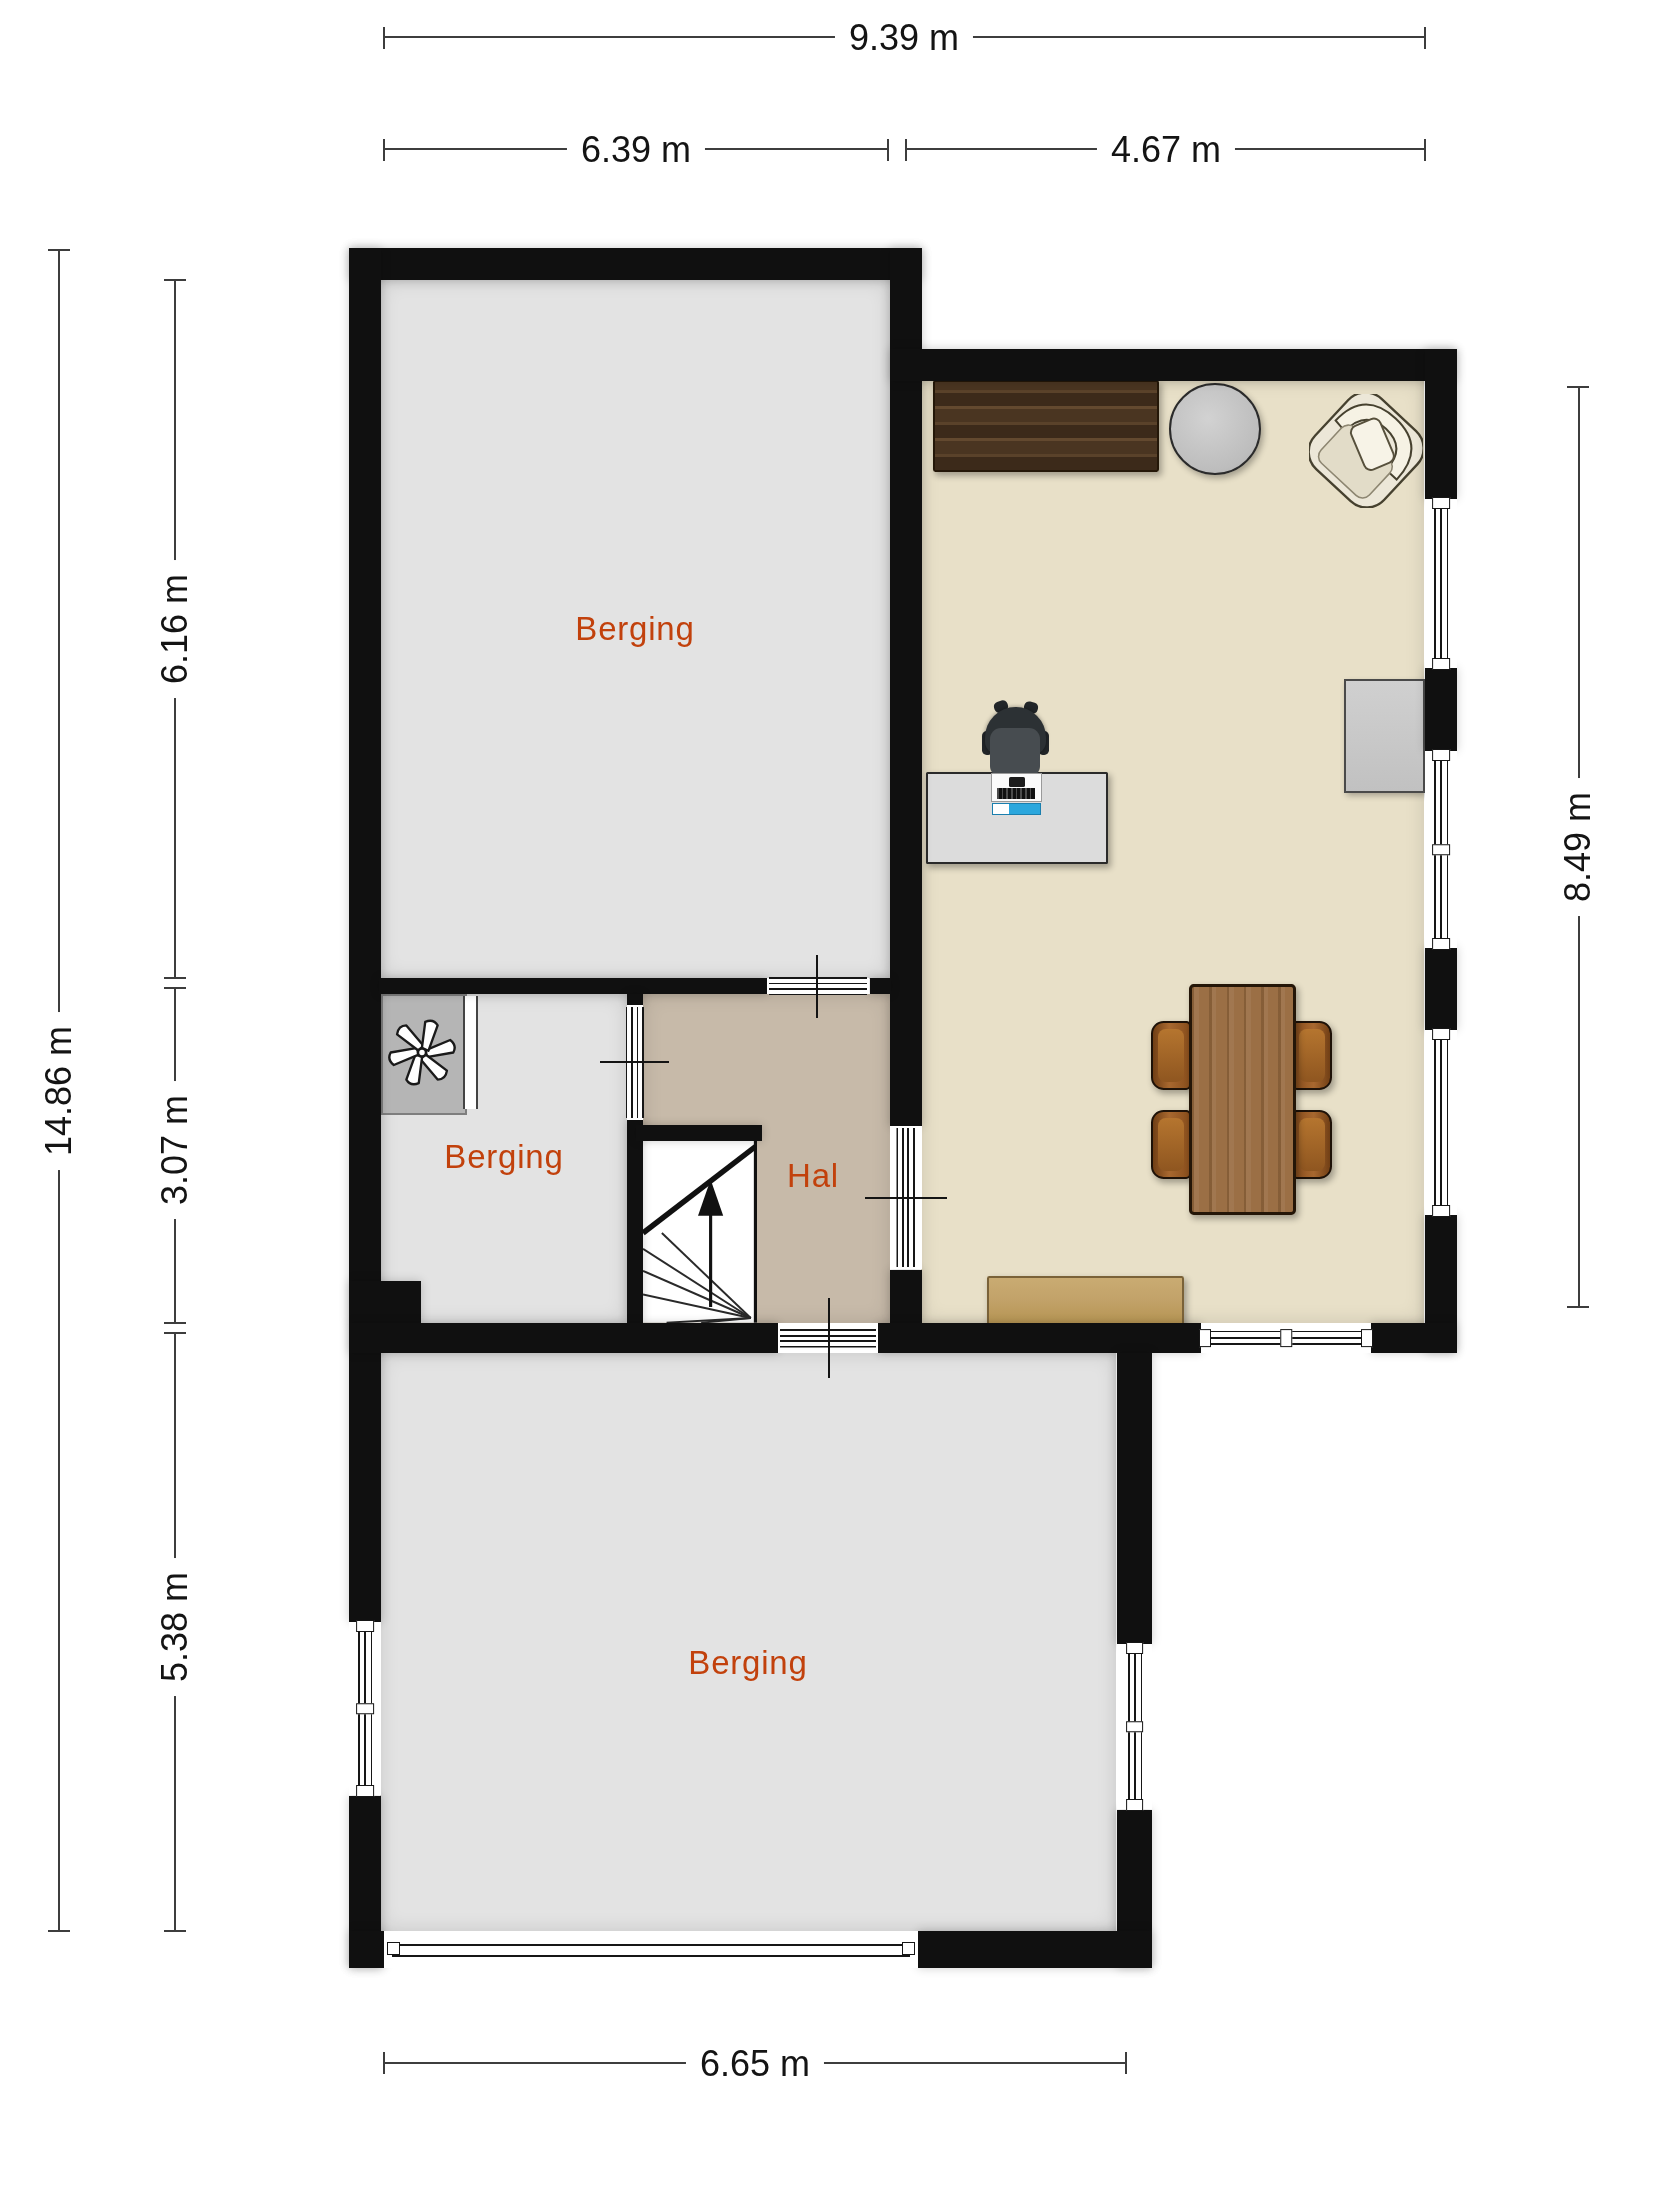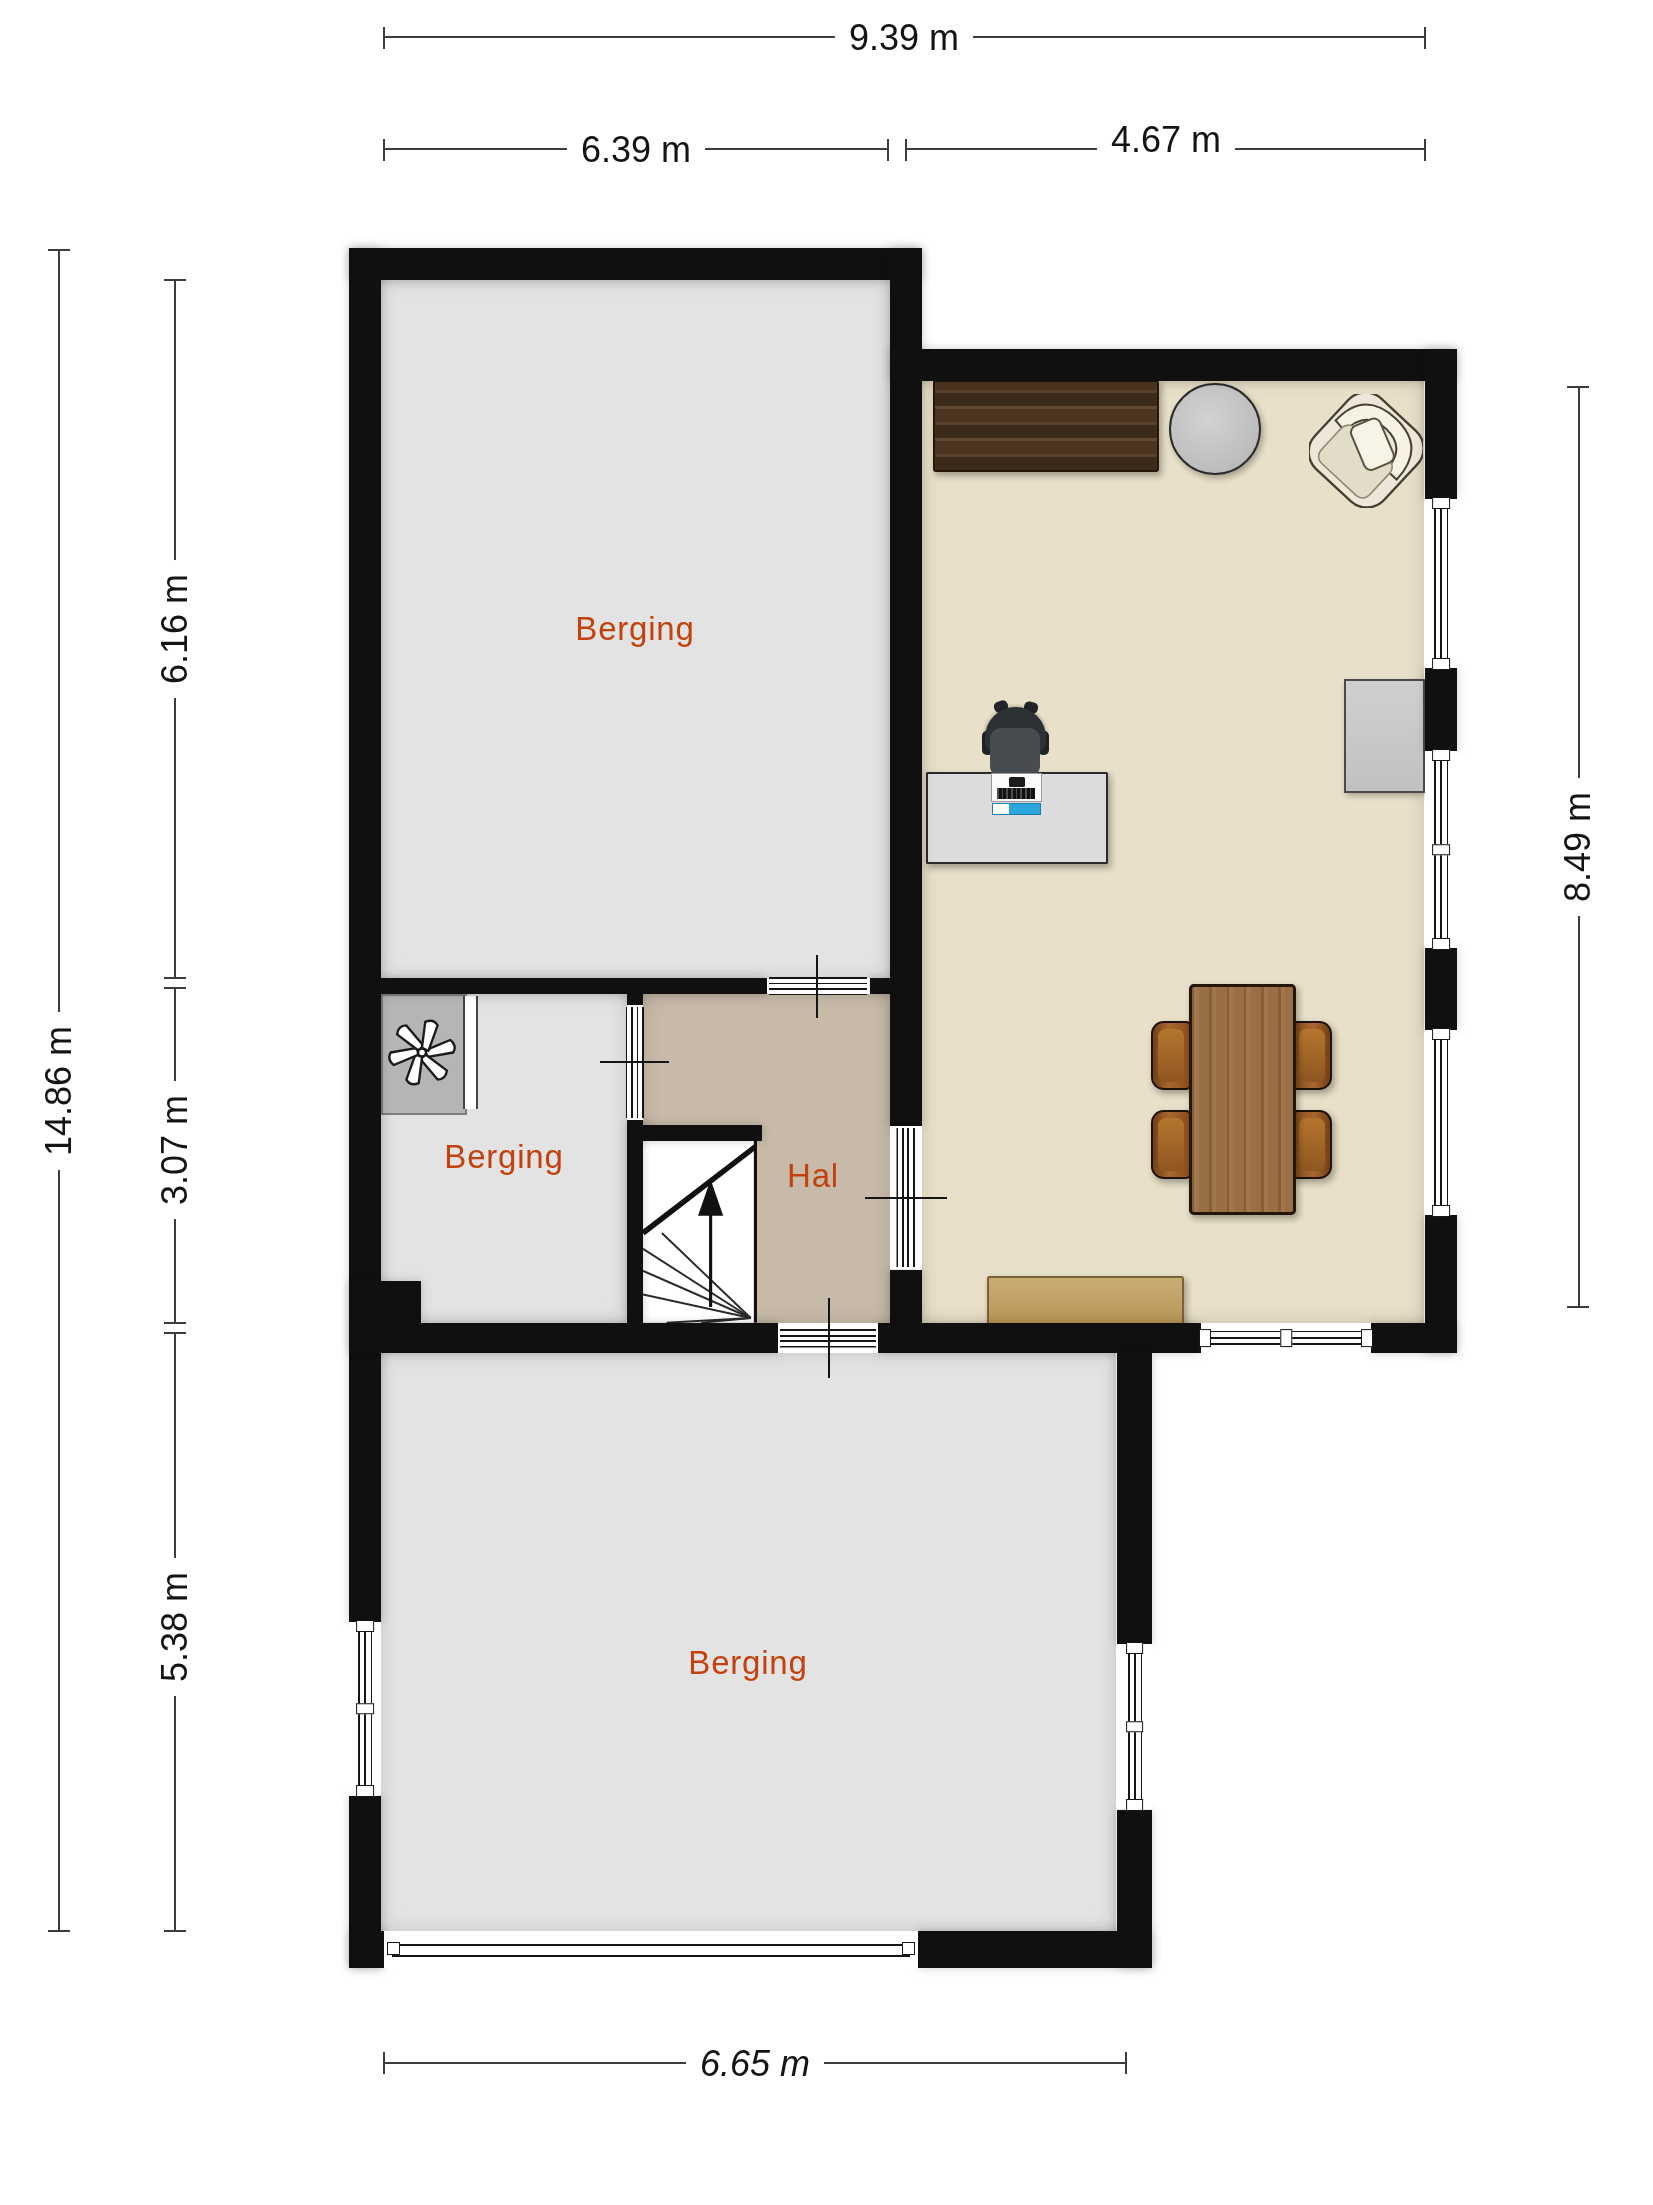--- a/index.html
+++ b/index.html
@@ -297,21 +297,21 @@
   <div class="dlabel" style="left:904px;top:38px;text-align:center;">9.39 m</div>
 
   <div class="dim h" style="left:384px;top:148px;width:505px;"></div>
   <div class="dt h" style="left:383px;top:139px;"></div>
     <div class="dt h" style="left:887px;top:139px;"></div>
   <div class="dlabel" style="left:636px;top:150px;">6.39 m</div>
 
   <div class="dim h" style="left:906px;top:148px;width:520px;"></div>
   <div class="dt h" style="left:905px;top:139px;"></div>
     <div class="dt h" style="left:1424px;top:139px;"></div>
-  <div class="dlabel" style="left:1166px;top:140px;">4.67 m</div>
+  <div class="dlabel" style="left:1166px;top:150px;">4.67 m</div>
 
   <div class="dim v" style="left:58px;top:250px;height:1682px;"></div>
   <div class="dt v" style="left:48px;top:249px;"></div>
     <div class="dt v" style="left:48px;top:1930px;"></div>
   <div class="dlabel rot" style="left:59px;top:1091px;">14.86 m</div>
 
   <div class="dim v" style="left:174px;top:280px;height:699px;"></div>
   <div class="dt v" style="left:164px;top:279px;"></div>
     <div class="dt v" style="left:164px;top:977px;"></div>
   <div class="dlabel rot" style="left:175px;top:629px;">6.16 m</div>
@@ -327,16 +327,16 @@
   <div class="dlabel rot" style="left:175px;top:1627px;">5.38 m</div>
 
   <div class="dim v" style="left:1578px;top:387px;height:921px;"></div>
   <div class="dt v" style="left:1567px;top:386px;"></div>
     <div class="dt v" style="left:1567px;top:1306px;"></div>
   <div class="dlabel rot" style="left:1578px;top:847px;">8.49 m</div>
 
   <div class="dim h" style="left:384px;top:2062px;width:743px;"></div>
   <div class="dt h" style="left:383px;top:2052px;"></div>
     <div class="dt h" style="left:1125px;top:2052px;"></div>
-  <div class="dlabel" style="left:755px;top:2064px;font-style:italic;">6.65 m</div>
+  <div class="dlabel" style="left:755px;top:2064px;">6.65 m</div>
 
 </div>
 
 
 </body></html>

